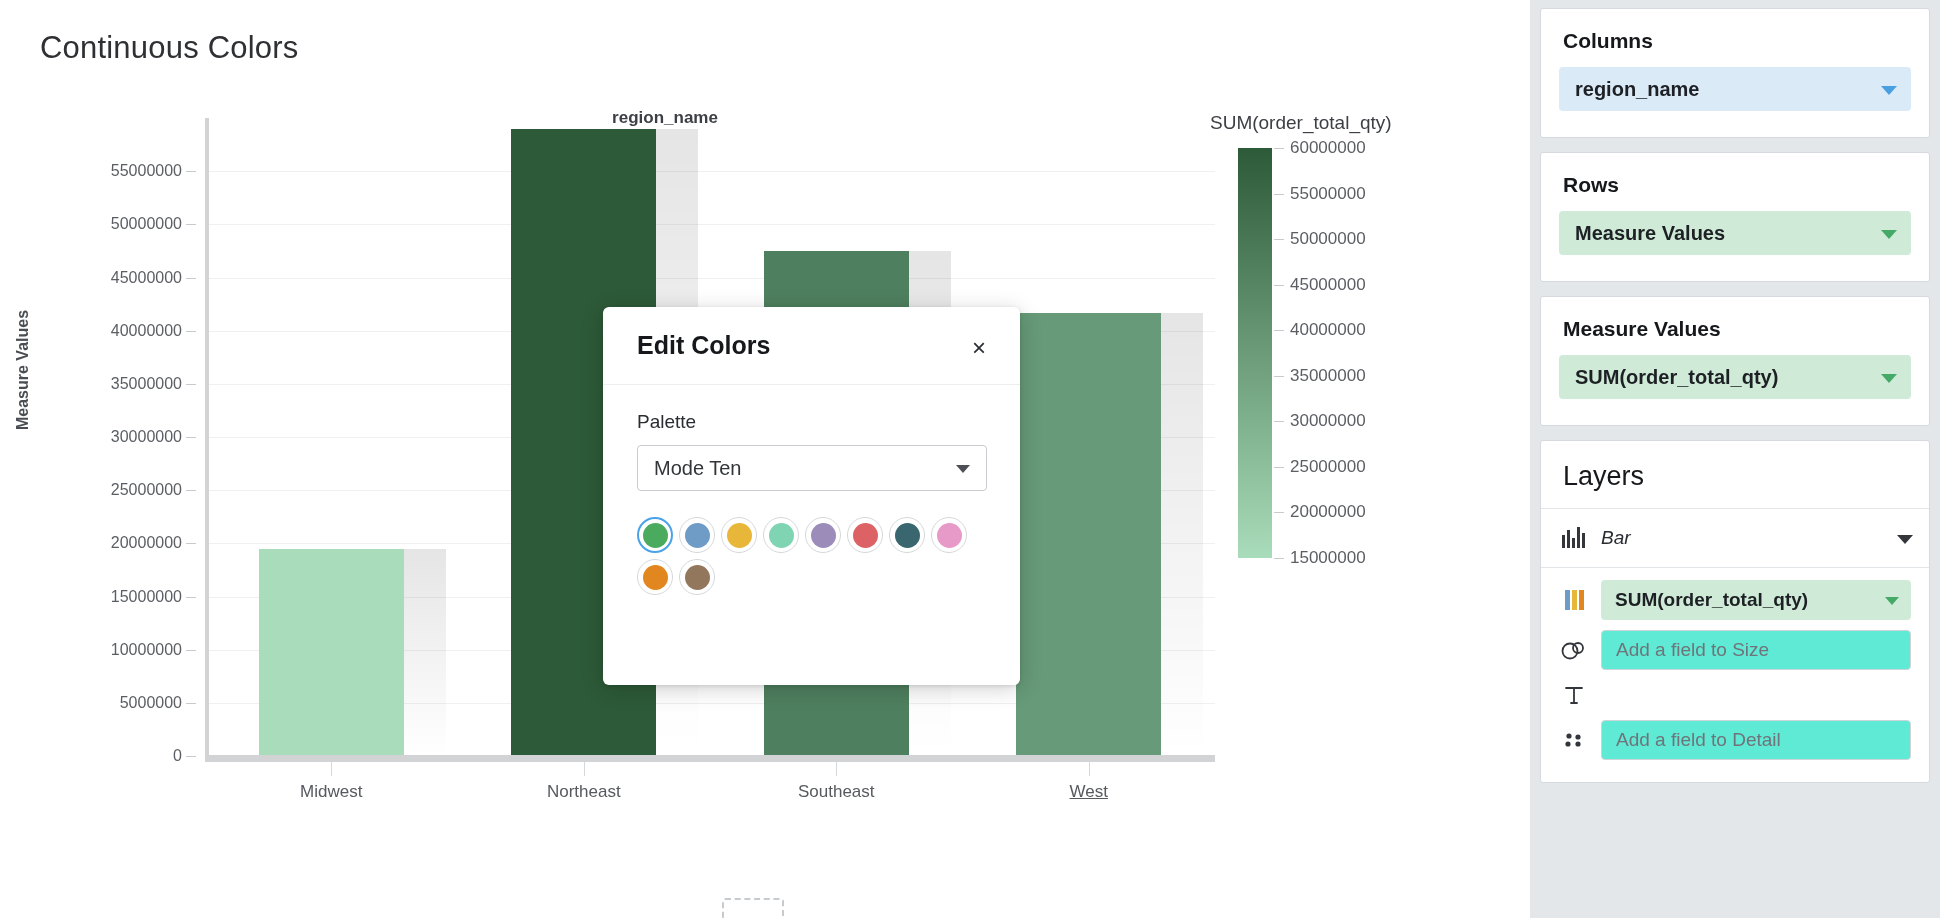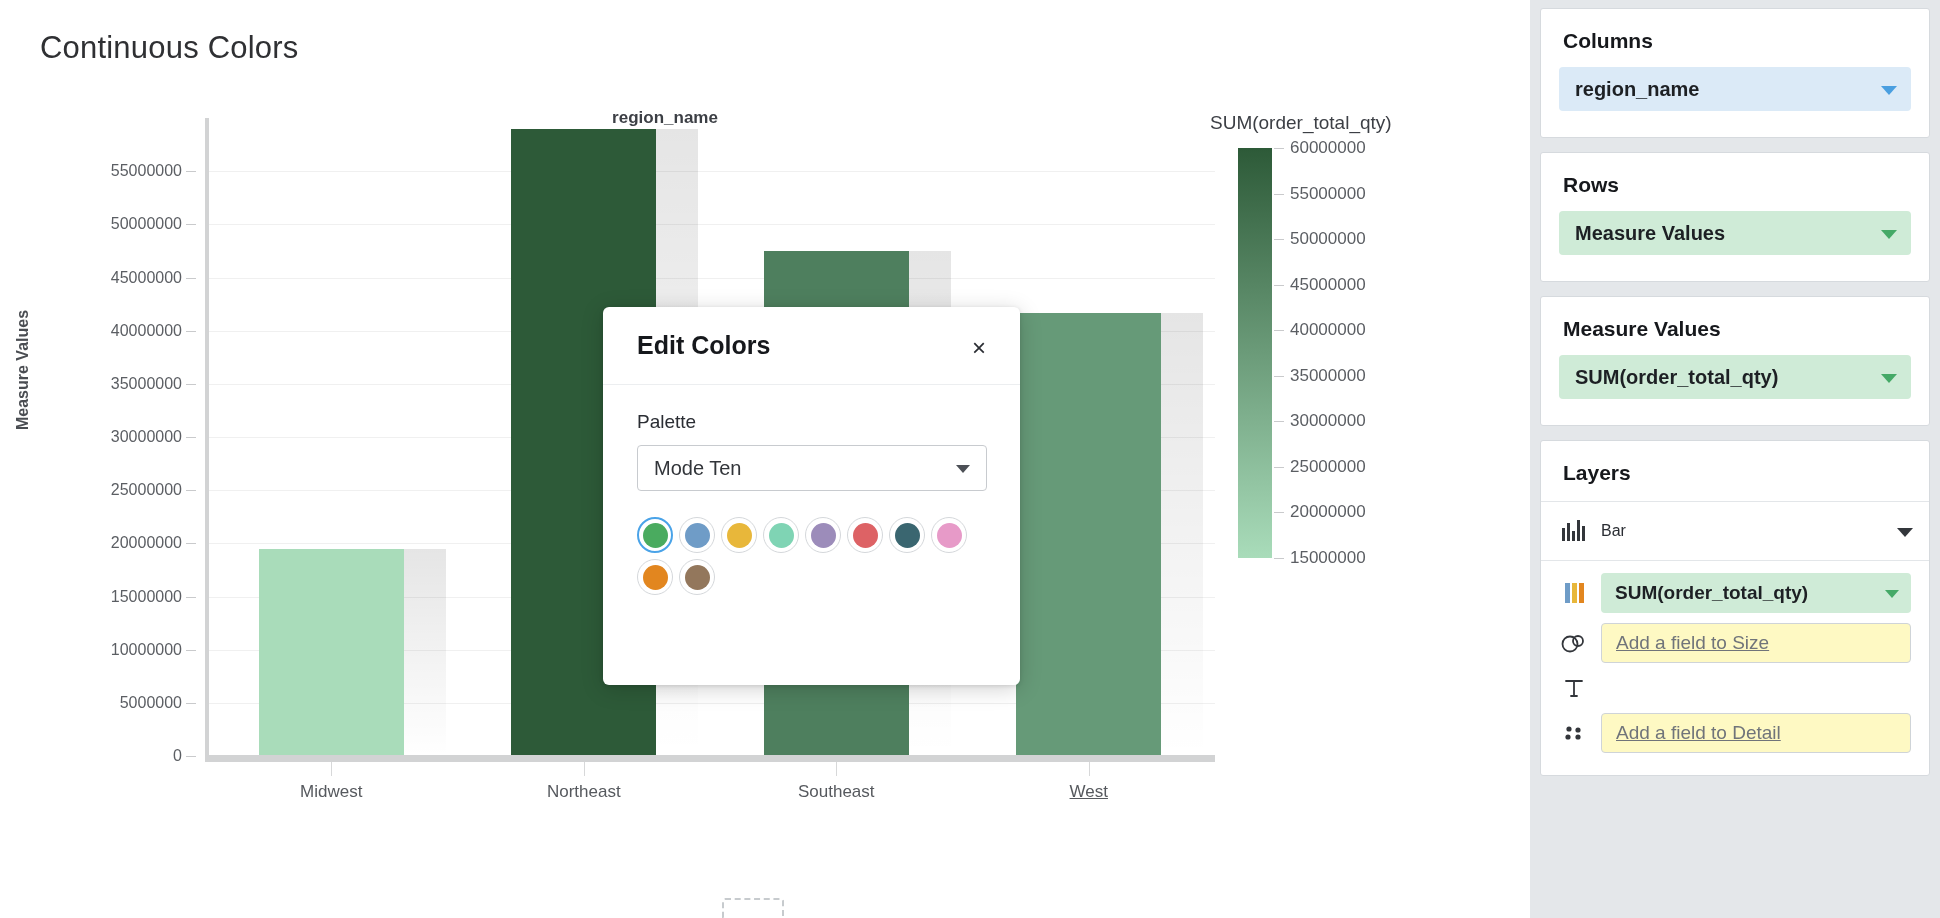--- a/index.html
+++ b/index.html
@@ -160,42 +160,42 @@
   .pill.blue { background: #dbeaf7; }
   .pill.green { background: #cfebd7; }
   .pill .caret {
     position: absolute; right: 14px; top: 50%; width: 0; height: 0; margin-top: -3px;
     border-left: 8px solid transparent; border-right: 8px solid transparent;
   }
   .pill.blue .caret { border-top: 9px solid #4a9fe0; }
   .pill.green .caret { border-top: 9px solid #45a967; }
 
   .layers-panel { display: flex; flex-direction: column; }
-  .layers-title { font-size: 21px; font-weight: bold; color: #16181c; padding: 20px 22px 16px 22px; }
+  .layers-title { font-size: 27px; font-weight: normal; color: #16181c; padding: 20px 22px 16px 22px; }
   .layer-row {
     position: relative; border-top: 1px solid #e3e6e9;
     display: flex; align-items: center; gap: 12px;
     padding: 14px 18px; cursor: pointer;
   }
-  .layer-row .mark-label { font-size: 16px; color: #2a2d33; }
+  .layer-row .mark-label { font-size: 19px; color: #2a2d33; font-style: italic; }
   .layer-row .caret {
     position: absolute; right: 16px; top: 50%; width: 0; height: 0; margin-top: -3px;
     border-left: 8px solid transparent; border-right: 8px solid transparent;
     border-top: 9px solid #33363b;
   }
   .shelf-list { border-top: 1px solid #e3e6e9; padding: 12px 18px 22px 18px; display: flex; flex-direction: column; gap: 10px; }
   .shelf-row { display: flex; align-items: center; gap: 12px; }
   .shelf-icon { width: 30px; height: 30px; flex: 0 0 30px; display: flex; align-items: center; justify-content: center; }
   .shelf-field {
     position: relative; flex: 1; height: 40px; border-radius: 4px;
     display: flex; align-items: center; padding: 0 14px;
     font-size: 19px; cursor: pointer;
   }
   .shelf-field.filled { background: #cfebd7; color: #1d2024; font-weight: bold; }
-  .shelf-field.empty { border: 1px solid #cfd4d8; background: #fef9c3; color: #70747a; text-decoration: underline; }
+  .shelf-field.empty { border: 1px solid #cfd4d8; background: #5eead4; color: #70747a; }
   .shelf-field .caret {
     position: absolute; right: 12px; top: 50%; width: 0; height: 0; margin-top: -3px;
     border-left: 7px solid transparent; border-right: 7px solid transparent;
     border-top: 8px solid #45a967;
   }
   .colorbars { display: flex; gap: 2px; align-items: flex-end; height: 20px; }
   .colorbars i { display: block; width: 5px; height: 20px; }
 </style>
 </head>
 <body>

